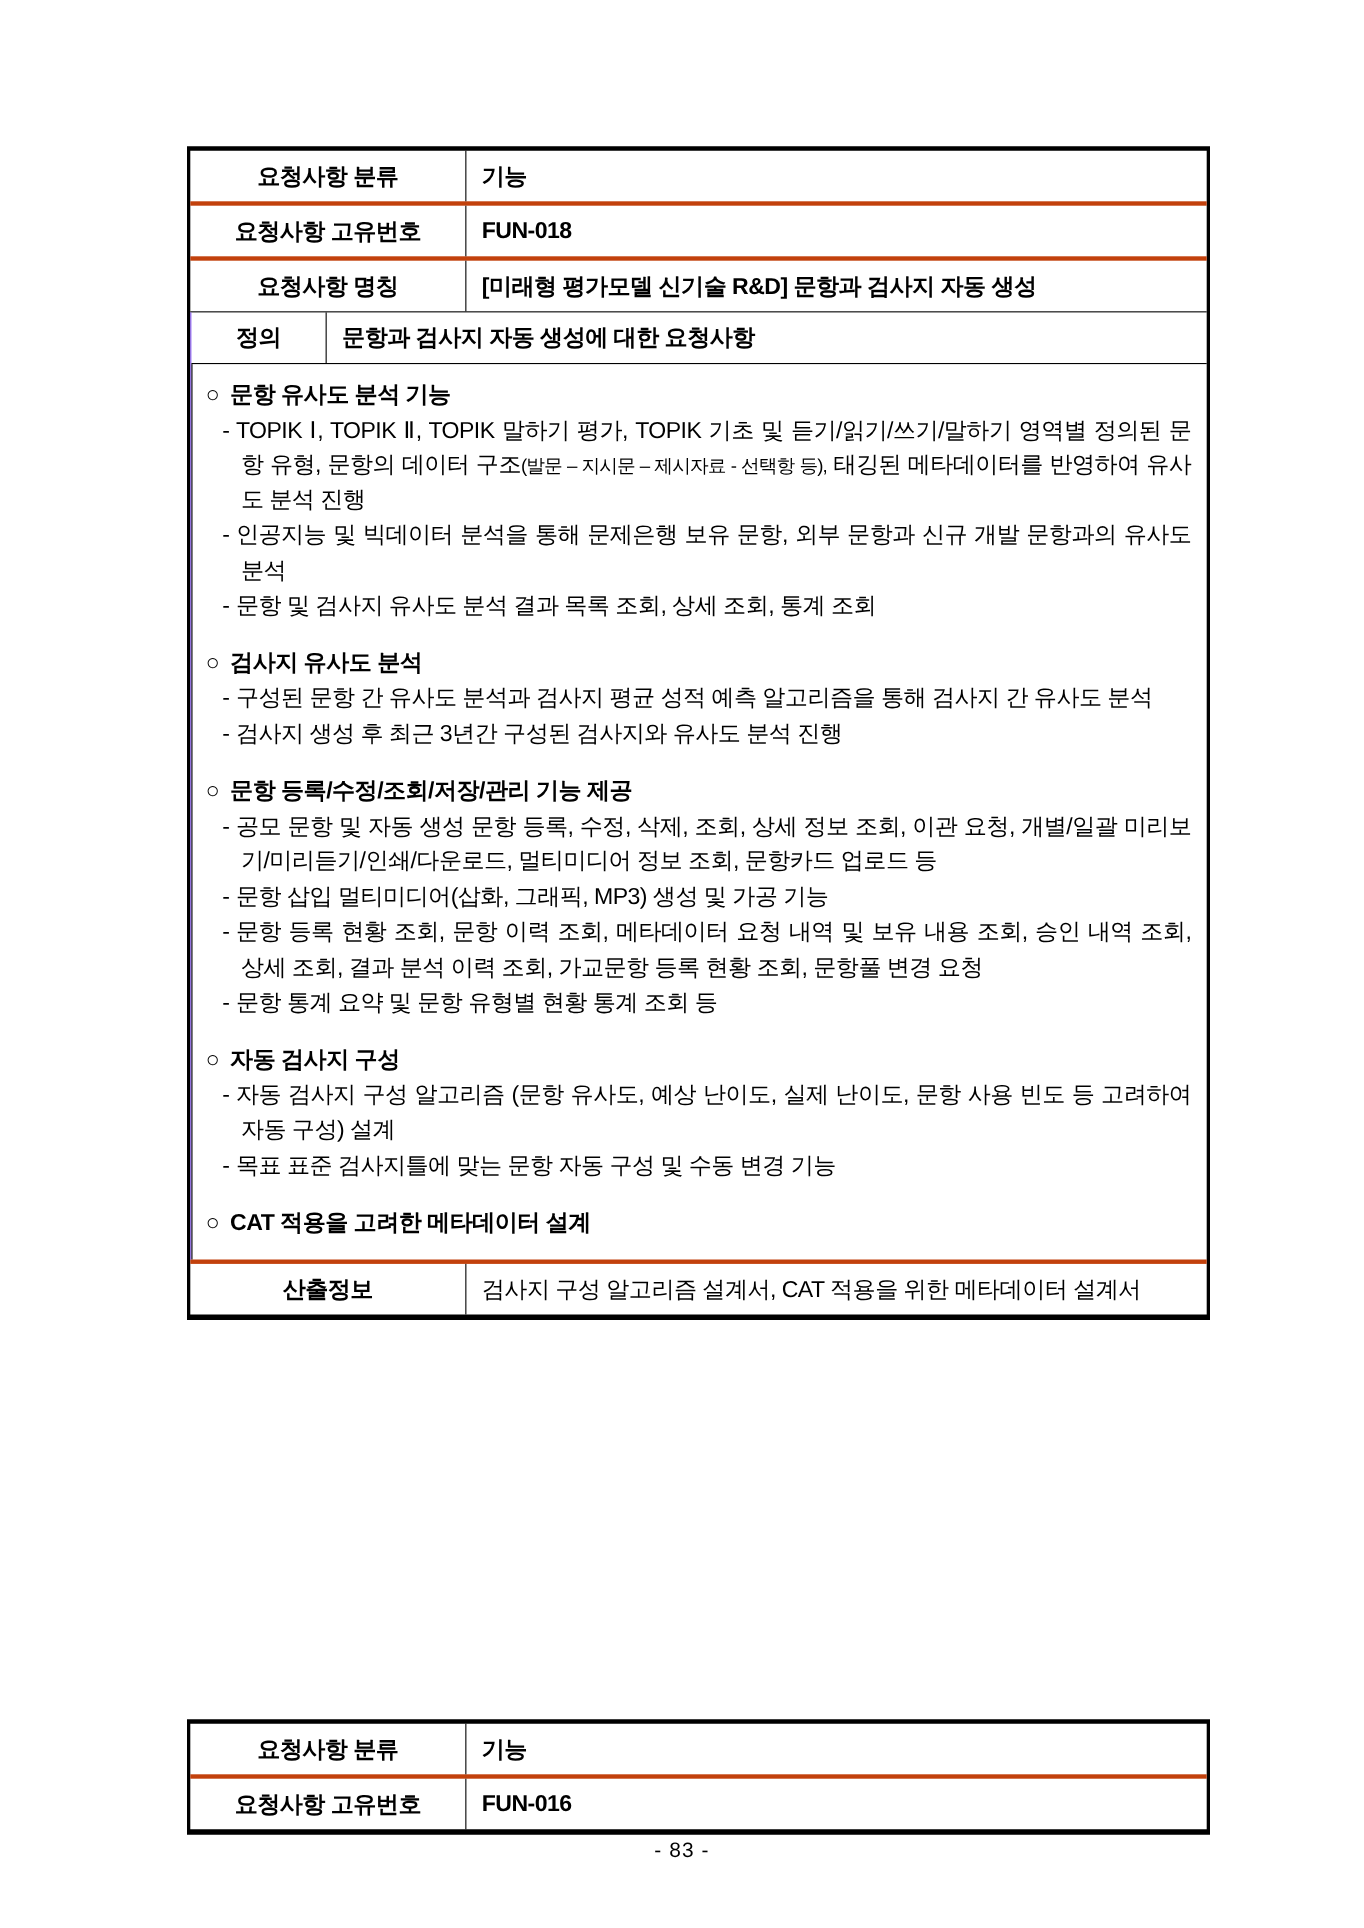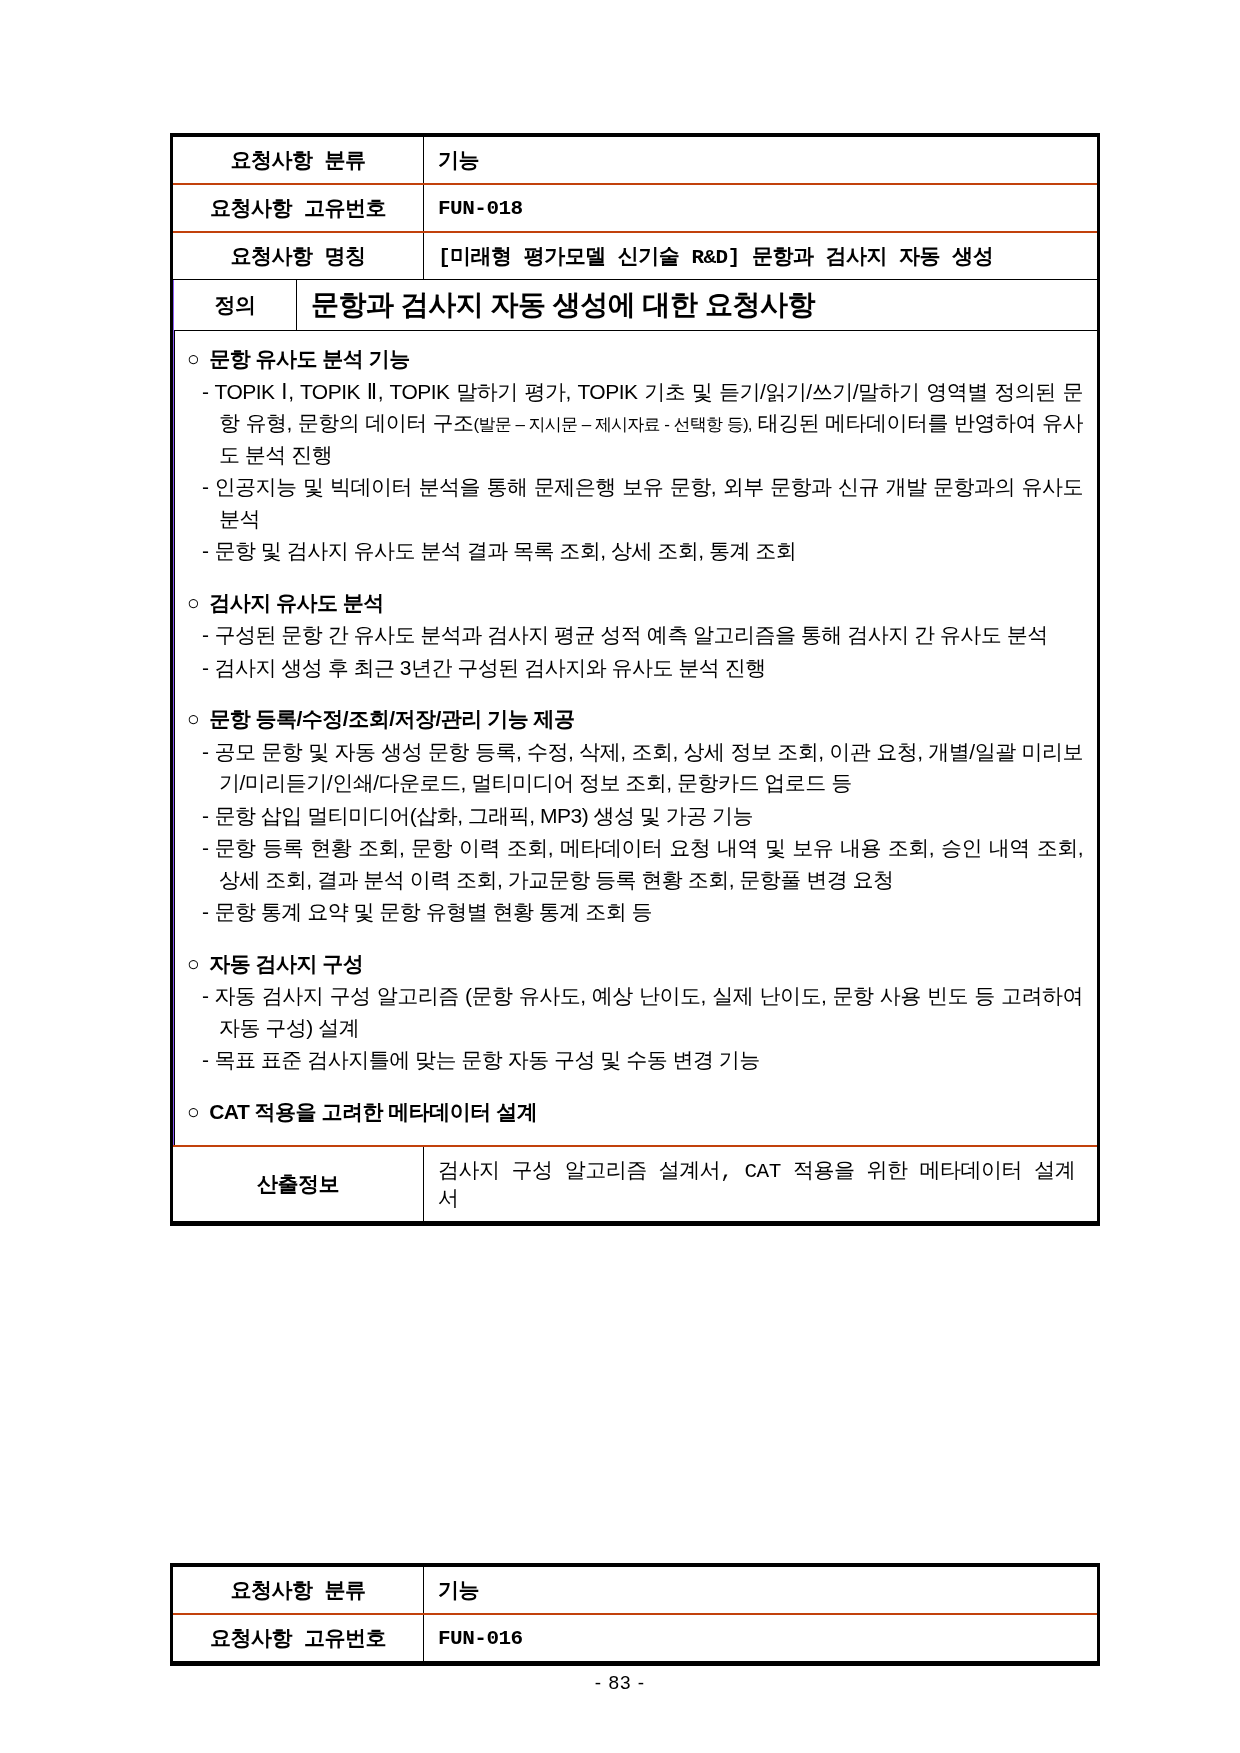--- a/index.html
+++ b/index.html
@@ -22,21 +22,21 @@
     border-width: 4px 3px 5px 3px;
     background: #ffffff;
     box-sizing: content-box;
   }
   #table1 { top: 133px; }
   #table2 { top: 1563px; }
 
   .trow {
     display: flex;
     align-items: stretch;
-    border-top: 2px solid #c2410c;
+    border-top: 4px solid #c2410c;
   }
   .trow:first-child { border-top: none; }
 
   .label-cell {
     flex: 0 0 250px;
     display: flex;
     align-items: center;
     justify-content: center;
     font-weight: 700;
     font-size: 21px;
@@ -49,21 +49,21 @@
     flex: 1;
     border-left: 1px solid #000000;
     display: flex;
     align-items: center;
     font-weight: 700;
     font-size: 21px;
     letter-spacing: -0.5px;
     padding: 9px 14px;
     box-sizing: border-box;
   }
-  .hrow { min-height: 46px; font-family: Liberation Mono, monospace; }
+  .hrow { min-height: 46px; }
 
   
   .detail-row { display: flex; border-top: 1px solid #000000; }
   .group-label {
     flex: 0 0 126px;
     display: flex;
     flex-direction: column;
     align-items: center;
     justify-content: center;
     font-weight: 700;
@@ -89,21 +89,21 @@
     font-size: 21px;
     letter-spacing: -0.5px;
     text-align: center;
   }
   .def-value {
     flex: 1;
     border-left: 1px solid #000000;
     display: flex;
     align-items: center;
     font-weight: 700;
-    font-size: 28px;
+    font-size: 21px;
     letter-spacing: -0.5px;
     padding: 6px 14px;
     box-sizing: border-box;
   }
   .content-row { display: flex; border-top: 1px solid #000000; flex: 1; }
   .content-value {
     flex: 1;
     border-left: 1px solid #000000;
     padding: 12px 14px 18px 12px;
     box-sizing: border-box;

